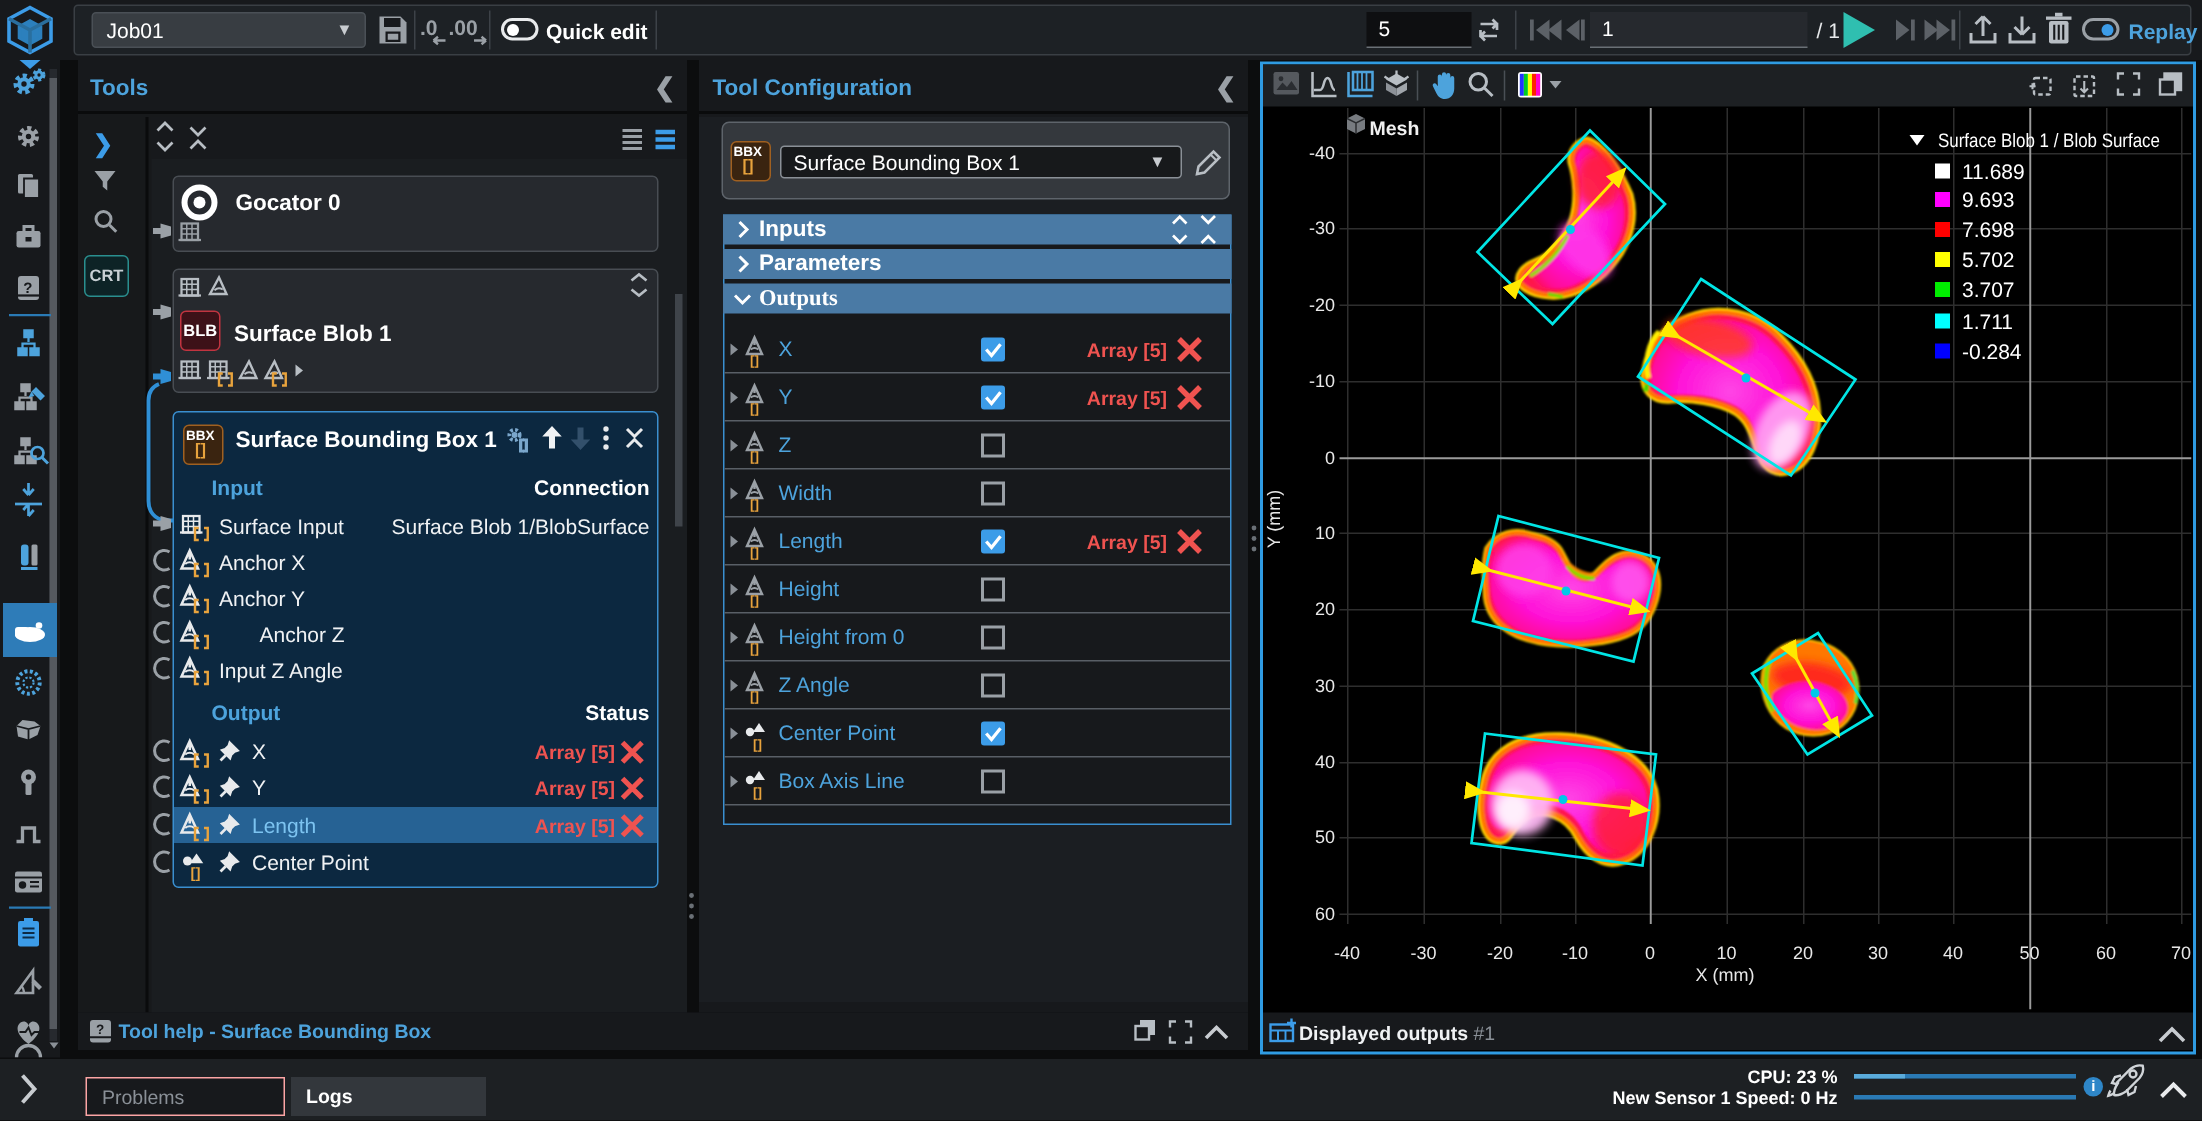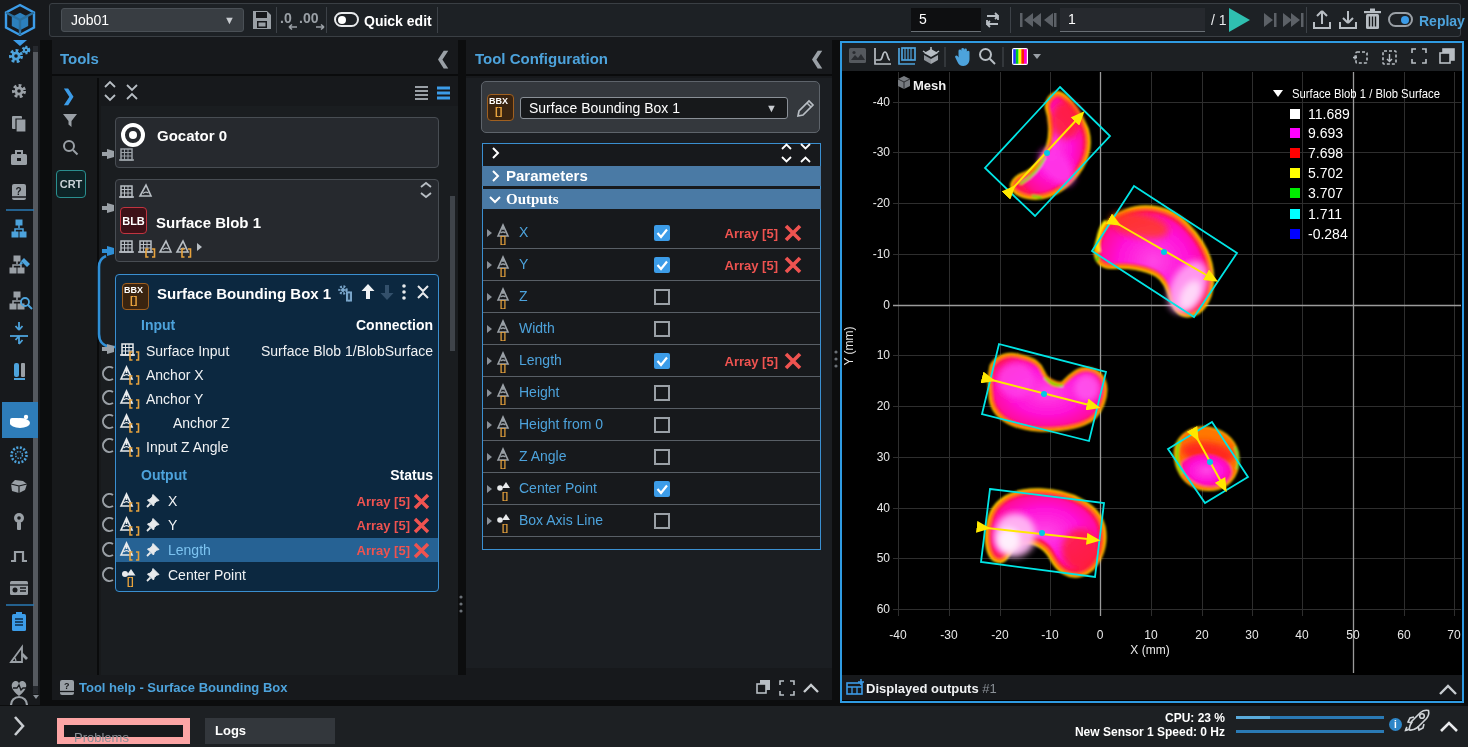--- a/index.html
+++ b/index.html
@@ -480,20 +480,21 @@
 <div class="abs" id="selcard"></div>
 <div class="abs" style="left:487px;top:94px;width:27px;height:27px;background:#3a2410;border:1px solid #a06020;border-radius:4px;"></div>
 <div class="abs" style="left:489px;top:96px;color:#fff;font-weight:bold;font-size:9px;">BBX</div>
 <div class="abs" style="left:495px;top:105px;color:#e8a33d;font-weight:bold;font-size:11px;">[]</div>
 <div class="abs" id="dropdown">Surface Bounding Box 1<span style="position:absolute;right:10px;top:0;color:#c8ccd0;font-size:11px;">▼</span></div>
 <svg class="abs" style="left:795px;top:97px;" width="22" height="22" viewBox="0 0 22 22">
 <path d="M3,19 l1,-5 10,-10 4,4 -10,10 z" fill="none" stroke="#b8bec4" stroke-width="1.7"></path>
 <path d="M12,6 l4,4" stroke="#b8bec4" stroke-width="1.4"></path>
 </svg>
 <div class="abs" id="secborder"></div>
+<div class="sechead" style="top:143px;line-height:20px;"><span style="margin-left:24px;">Inputs</span></div>
 <div class="sechead" style="top:166px;line-height:20px;"><span style="margin-left:24px;">Parameters</span></div>
 <div class="sechead" style="top:189px;line-height:20px;font-family:Liberation Serif, serif;"><span style="margin-left:24px;">Outputs</span></div>
 <div class="abs" id="cfgrows">
   <div class="cfgrow" style="top:217px;"></div>
       <div class="cfglabel" style="top:224px;">X</div>
   <div class="cfgrow" style="top:249px;"></div>
       <div class="cfglabel" style="top:256px;">Y</div>
   <div class="cfgrow" style="top:281px;"></div>
       <div class="cfglabel" style="top:288px;">Z</div>
   <div class="cfgrow" style="top:313px;"></div>
@@ -819,22 +820,22 @@
   </g>
   <line x1="145" y1="456" x2="255" y2="468" stroke="#ffe800" stroke-width="2" marker-start="url(#ah)" marker-end="url(#ah)"></line>
   <circle cx="200" cy="461" r="3" fill="#00c8e8"></circle>
 </svg>
 <div class="abs" id="dispbar"></div>
 <div class="abs" style="left:866px;top:681px;color:#f0f2f4;font-size:13px;font-weight:bold;">Displayed outputs <span style="color:#8a9097;font-weight:normal;">#1</span></div>
 
 <div class="abs" id="helpbar"></div>
 <div class="abs" style="left:79px;top:680px;color:#4da3dc;font-size:13px;font-weight:bold;">Tool help - Surface Bounding Box</div>
 <div class="abs" id="statusbar"></div>
-<div class="abs tab" style="left:57px;width:133px;background:#17191c;border:7px solid #fca5a5;color:#8a9097;">Problems</div>
-<div class="abs tab" style="left:205px;width:130px;background:#33373c;color:#fff;font-weight:bold;">Logs</div>
+<div class="abs tab" style="left:57px;width:133px;background:#17191c;border:1px solid #fca5a5;color:#8a9097;">Problems</div>
+<div class="abs tab" style="left:194px;width:130px;background:#33373c;color:#fff;font-weight:bold;">Logs</div>
 <div class="abs" style="left:1000px;top:711px;width:225px;text-align:right;color:#fff;font-size:12px;font-weight:bold;">CPU: 23 %</div>
 <div class="abs" style="left:1000px;top:725px;width:225px;text-align:right;color:#fff;font-size:12px;font-weight:bold;">New Sensor 1 Speed: 0 Hz</div>
 <div class="abs" style="left:1236px;top:716px;width:148px;height:3px;background:#2a7ab5;"></div>
 <div class="abs" style="left:1236px;top:716px;width:34px;height:3px;background:#5aabdb;"></div>
 <div class="abs" style="left:1236px;top:730px;width:148px;height:3px;background:#2a7ab5;"></div>
 <div class="abs" style="left:1389px;top:718px;width:13px;height:13px;border-radius:50%;background:#2e86c8;color:#fff;font-size:10px;font-weight:bold;text-align:center;line-height:13px;">i</div>
 
 <svg class="abs" id="bottomicons" style="left:0;top:660px;" width="1468" height="87" viewBox="0 660 1468 87">
   <g transform="translate(60,680)">
         <rect x="0" y="0" width="14" height="15" rx="2" fill="#9aa0a6"></rect>

